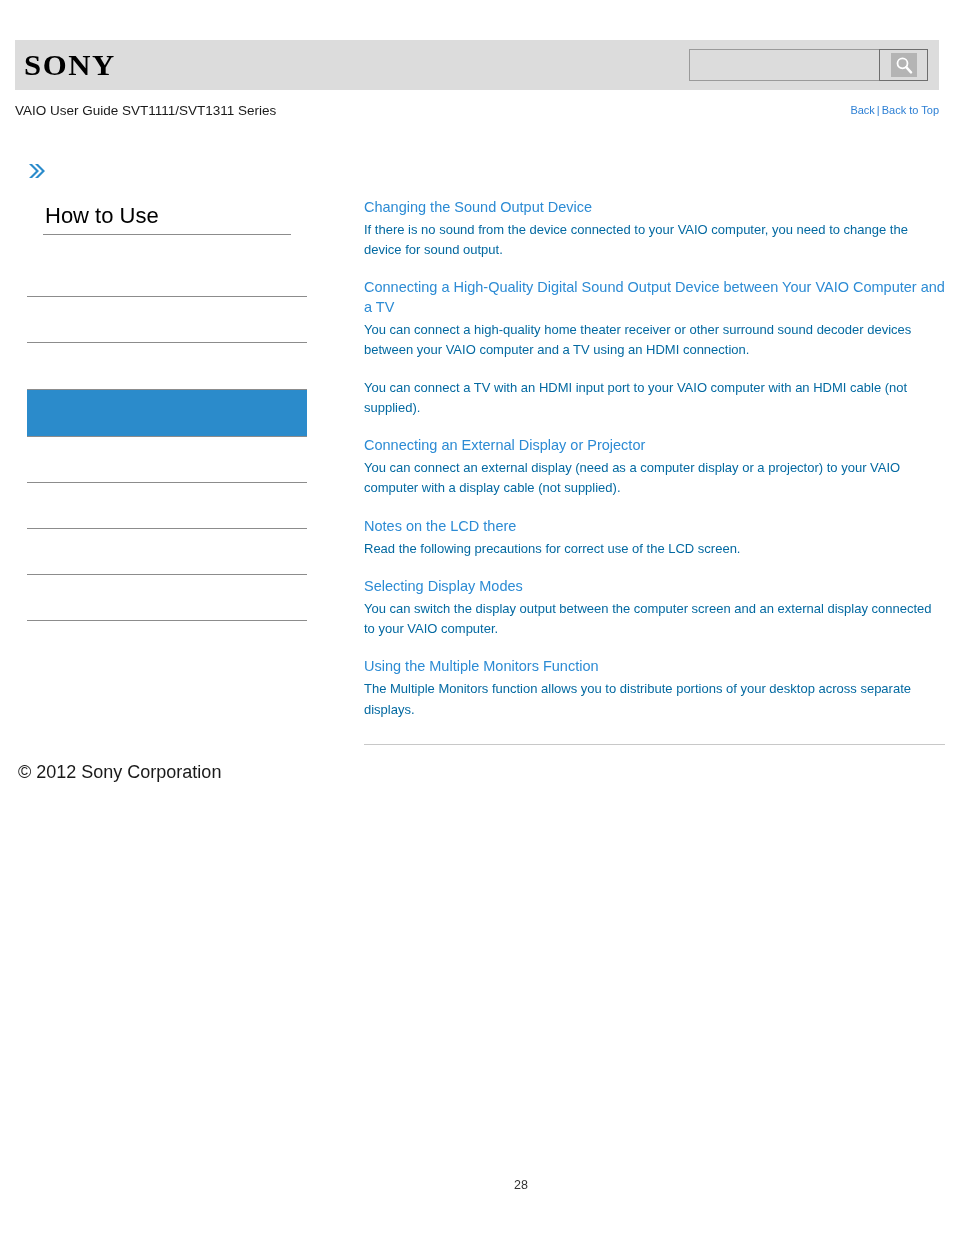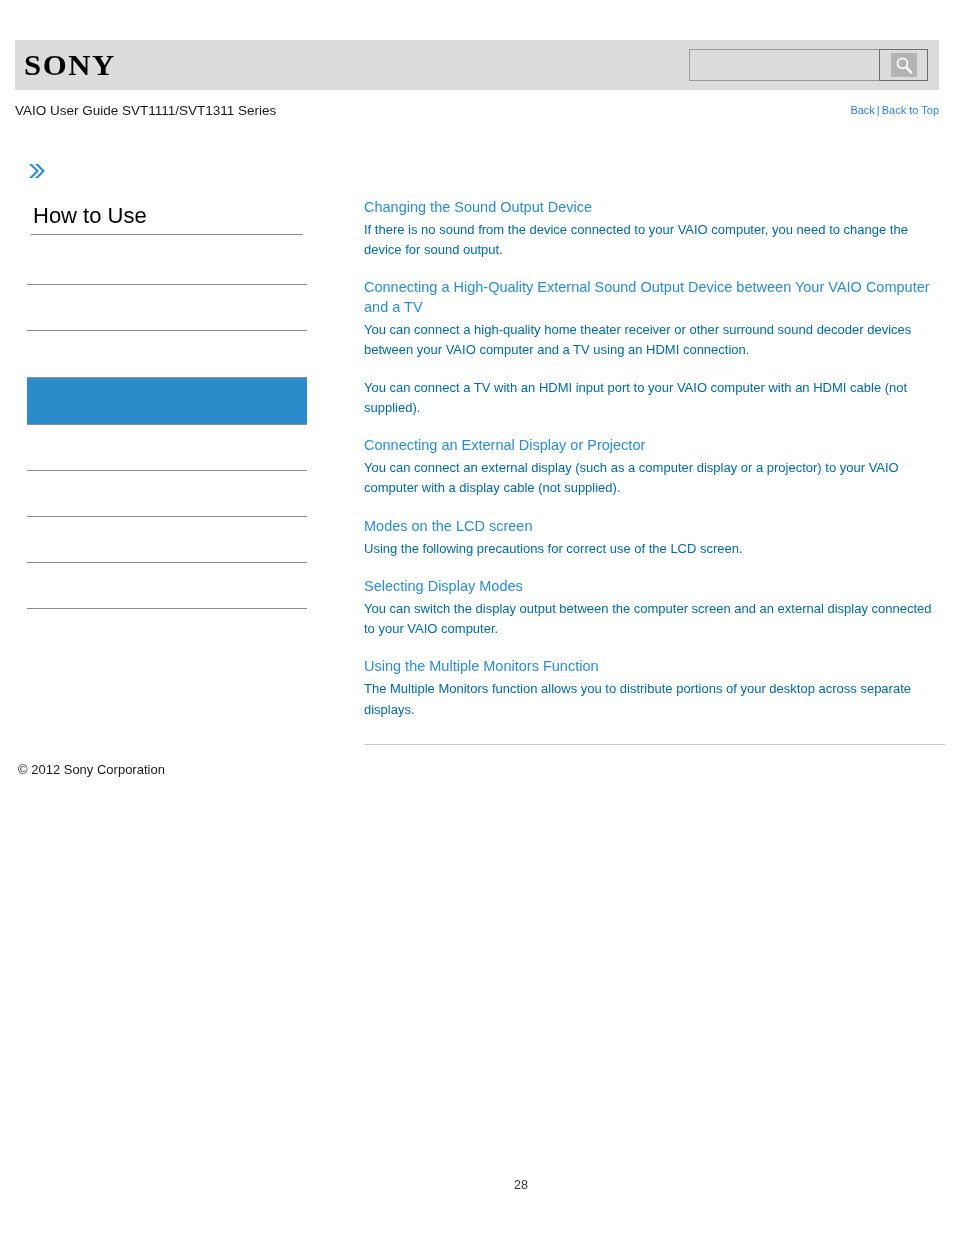--- a/index.html
+++ b/index.html
@@ -128,21 +128,21 @@
     color: #2b8bcb;
     margin-left: -2px;
     margin-bottom: 22px;
   }
   .chevron-icon svg { display: block; }
 
   .sidebar-heading {
     font-size: 22px;
     font-weight: normal;
     color: #000;
-    margin: 4px;
+    margin: 16px;
     padding: 0 0 6px 2px;
     line-height: 1.1;
     border-bottom: 1px solid #8c8c8c;
   }
 
   .nav-list {
     list-style: none;
     margin: 0;
     padding: 0;
   }
@@ -207,21 +207,21 @@
     border-top: 1px solid #c8c8c8;
     margin: 24px 0 0 0;
     width: 581px;
   }
 
   
   .copyright {
     position: absolute;
     left: 18px;
     top: 762px;
-    font-size: 13px;
+    font-size: 18px;
     color: #1a1a1a;
   }
   .page-number {
     position: absolute;
     left: 0;
     top: 1178px;
     width: 954px;
     text-align: center;
     font-size: 12.5px;
     color: #333333;
@@ -294,36 +294,36 @@
   </div>
 
   <div class="content">
 
     <div class="entry">
       <div class="entry-title">Changing the Sound Output Device</div>
       <p class="entry-desc">If there is no sound from the device connected to your VAIO computer, you need to change the device for sound output.</p>
     </div>
 
     <div class="entry">
-      <div class="entry-title">Connecting a High-Quality External Sound Output Device between Your VAIO Computer and a TV</div>
+      <div class="entry-title">Connecting a High-Quality Digital Sound Output Device between Your VAIO Computer and a TV</div>
       <p class="entry-desc">You can connect a high-quality home theater receiver or other surround sound decoder devices between your VAIO computer and a TV using an HDMI connection.</p>
     </div>
 
     <div class="entry">
       <p class="entry-desc">You can connect a TV with an HDMI input port to your VAIO computer with an HDMI cable (not supplied).</p>
     </div>
 
     <div class="entry">
       <div class="entry-title">Connecting an External Display or Projector</div>
-      <p class="entry-desc">You can connect an external display (such as a computer display or a projector) to your VAIO computer with a display cable (not supplied).</p>
-    </div>
-
-    <div class="entry">
-      <div class="entry-title">Modes on the LCD screen</div>
-      <p class="entry-desc">Using the following precautions for correct use of the LCD screen.</p>
+      <p class="entry-desc">You can connect an external display (need as a computer display or a projector) to your VAIO computer with a display cable (not supplied).</p>
+    </div>
+
+    <div class="entry">
+      <div class="entry-title">Notes on the LCD there</div>
+      <p class="entry-desc">Read the following precautions for correct use of the LCD screen.</p>
     </div>
 
     <div class="entry">
       <div class="entry-title">Selecting Display Modes</div>
       <p class="entry-desc">You can switch the display output between the computer screen and an external display connected to your VAIO computer.</p>
     </div>
 
     <div class="entry">
       <div class="entry-title">Using the Multiple Monitors Function</div>
       <p class="entry-desc">The Multiple Monitors function allows you to distribute portions of your desktop across separate displays.</p>

